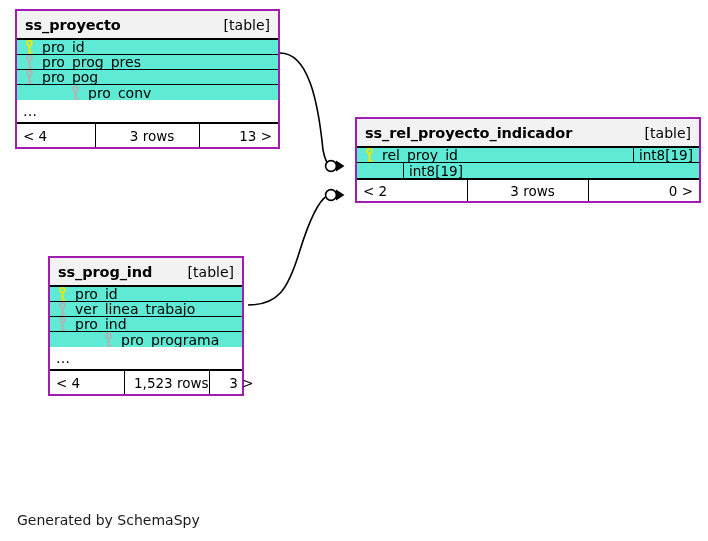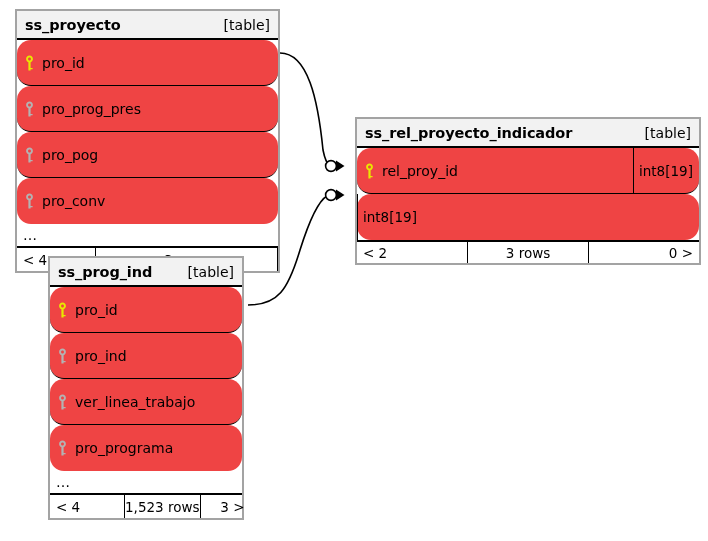--- a/index.html
+++ b/index.html
@@ -32,21 +32,21 @@
     width: 708px;
     height: 541px;
     pointer-events: none;
     z-index: 1;
   }
 
   
   .table-node {
     position: absolute;
     box-sizing: border-box;
-    border: 2px solid #a3a3a3;
+    border: 2px solid #a21caf;
     background: #ffffff;
     z-index: 2;
   }
 
   .tbl-header {
     box-sizing: border-box;
     display: flex;
     align-items: center;
     justify-content: space-between;
     background: #f2f2f2;
@@ -67,25 +67,24 @@
 
   .tbl-rows {
     box-sizing: border-box;
   }
 
   .tbl-row {
     box-sizing: border-box;
     display: flex;
     align-items: stretch;
     border-bottom: 1.5px solid #000000;
-    height: 46px;
-    background: #ef4444;
-    border-radius: 14px;
-  }
-  .tbl-row:last-child { border-bottom: none; }
+    height: 15px;
+    background: #5eead4;
+  }
+  .tbl-row:last-child { border-bottom: none; padding-left: 46px; }
 
   .col-name {
     box-sizing: border-box;
     flex: 1 1 auto;
     display: flex;
     align-items: center;
     padding-left: 7px;
     font-size: 14px;
     white-space: nowrap;
     overflow: hidden;
@@ -128,20 +127,21 @@
     align-items: stretch;
     height: 23px;
     background: #ffffff;
   }
   .foot-cell {
     box-sizing: border-box;
     display: flex;
     align-items: center;
     font-size: 13.5px;
     white-space: nowrap;
+    padding-left: 9px;
   }
   .foot-left   { justify-content: flex-start; padding-left: 6px; }
   .foot-center { justify-content: center; border-left: 1.5px solid #000000; border-right: 1.5px solid #000000; }
   .foot-right  { justify-content: flex-end; padding-right: 6px; }
 
   
   .caption {
     position: absolute;
     font-size: 14px;
     color: #1a1a1a;
@@ -220,20 +220,21 @@
         </div>
       </div>
 
     </div>
 
     <div class="ellipsis-row">…</div>
 
     <div class="tbl-footer">
       <div class="foot-cell foot-left" style="flex:0 0 78px;">&lt; 4</div>
       <div class="foot-cell foot-center" style="flex:1 1 auto;">3 rows</div>
+      <div class="foot-cell foot-right" style="flex:0 0 78px;">13 &gt;</div>
     </div>
   </div>
 
   <div class="table-node" id="node-ss_rel_proyecto_indicador" style="left:343px; top:117px; width:346px;margin-left:12px;">
 
     <div class="tbl-header">
       <span class="tbl-title">ss_rel_proyecto_indicador</span>
       <span class="tbl-tag">[table]</span>
     </div>
 
@@ -278,30 +279,30 @@
           </svg>
           <span>pro_id</span>
         </div>
       </div>
 
       <div class="tbl-row">
         <div class="col-name">
           <svg class="key-icon" viewBox="0 0 11 16" xmlns="http://www.w3.org/2000/svg">
             <path d="M5.5 0.6 C7.4 0.6 8.9 2.1 8.9 4 C8.9 5.5 7.9 6.8 6.6 7.2 L6.6 13 L8.6 13 L8.6 14.2 L6.6 14.2 L6.6 15.4 L4.4 15.4 L4.4 7.2 C3.1 6.8 2.1 5.5 2.1 4 C2.1 2.1 3.6 0.6 5.5 0.6 Z M5.5 2.5 C4.7 2.5 4.0 3.2 4.0 4 C4.0 4.8 4.7 5.5 5.5 5.5 C6.3 5.5 7.0 4.8 7.0 4 C7.0 3.2 6.3 2.5 5.5 2.5 Z" fill="#b3b3b3"></path>
           </svg>
+          <span>ver_linea_trabajo</span>
+        </div>
+      </div>
+
+      <div class="tbl-row">
+        <div class="col-name">
+          <svg class="key-icon" viewBox="0 0 11 16" xmlns="http://www.w3.org/2000/svg">
+            <path d="M5.5 0.6 C7.4 0.6 8.9 2.1 8.9 4 C8.9 5.5 7.9 6.8 6.6 7.2 L6.6 13 L8.6 13 L8.6 14.2 L6.6 14.2 L6.6 15.4 L4.4 15.4 L4.4 7.2 C3.1 6.8 2.1 5.5 2.1 4 C2.1 2.1 3.6 0.6 5.5 0.6 Z M5.5 2.5 C4.7 2.5 4.0 3.2 4.0 4 C4.0 4.8 4.7 5.5 5.5 5.5 C6.3 5.5 7.0 4.8 7.0 4 C7.0 3.2 6.3 2.5 5.5 2.5 Z" fill="#b3b3b3"></path>
+          </svg>
           <span>pro_ind</span>
-        </div>
-      </div>
-
-      <div class="tbl-row">
-        <div class="col-name">
-          <svg class="key-icon" viewBox="0 0 11 16" xmlns="http://www.w3.org/2000/svg">
-            <path d="M5.5 0.6 C7.4 0.6 8.9 2.1 8.9 4 C8.9 5.5 7.9 6.8 6.6 7.2 L6.6 13 L8.6 13 L8.6 14.2 L6.6 14.2 L6.6 15.4 L4.4 15.4 L4.4 7.2 C3.1 6.8 2.1 5.5 2.1 4 C2.1 2.1 3.6 0.6 5.5 0.6 Z M5.5 2.5 C4.7 2.5 4.0 3.2 4.0 4 C4.0 4.8 4.7 5.5 5.5 5.5 C6.3 5.5 7.0 4.8 7.0 4 C7.0 3.2 6.3 2.5 5.5 2.5 Z" fill="#b3b3b3"></path>
-          </svg>
-          <span>ver_linea_trabajo</span>
         </div>
       </div>
 
       <div class="tbl-row">
         <div class="col-name">
           <svg class="key-icon" viewBox="0 0 11 16" xmlns="http://www.w3.org/2000/svg">
             <path d="M5.5 0.6 C7.4 0.6 8.9 2.1 8.9 4 C8.9 5.5 7.9 6.8 6.6 7.2 L6.6 13 L8.6 13 L8.6 14.2 L6.6 14.2 L6.6 15.4 L4.4 15.4 L4.4 7.2 C3.1 6.8 2.1 5.5 2.1 4 C2.1 2.1 3.6 0.6 5.5 0.6 Z M5.5 2.5 C4.7 2.5 4.0 3.2 4.0 4 C4.0 4.8 4.7 5.5 5.5 5.5 C6.3 5.5 7.0 4.8 7.0 4 C7.0 3.2 6.3 2.5 5.5 2.5 Z" fill="#b3b3b3"></path>
           </svg>
           <span>pro_programa</span>
         </div>
@@ -312,14 +313,15 @@
 
     <div class="ellipsis-row">…</div>
 
     <div class="tbl-footer">
       <div class="foot-cell foot-left" style="flex:0 0 50px;">&lt; 4</div>
       <div class="foot-cell foot-center" style="flex:1 1 auto;margin-left:24px;">1,523 rows</div>
       <div class="foot-cell foot-right" style="flex:0 0 50px;">3 &gt;</div>
     </div>
   </div>
 
+  <div class="caption" style="left:17px; top:512px;">Generated by SchemaSpy</div>
 
 </div>
 
 </body></html>

